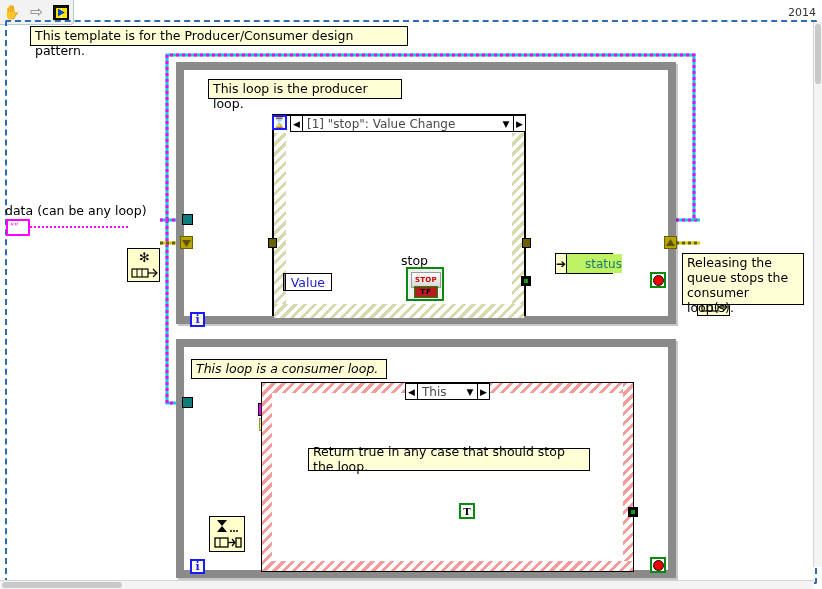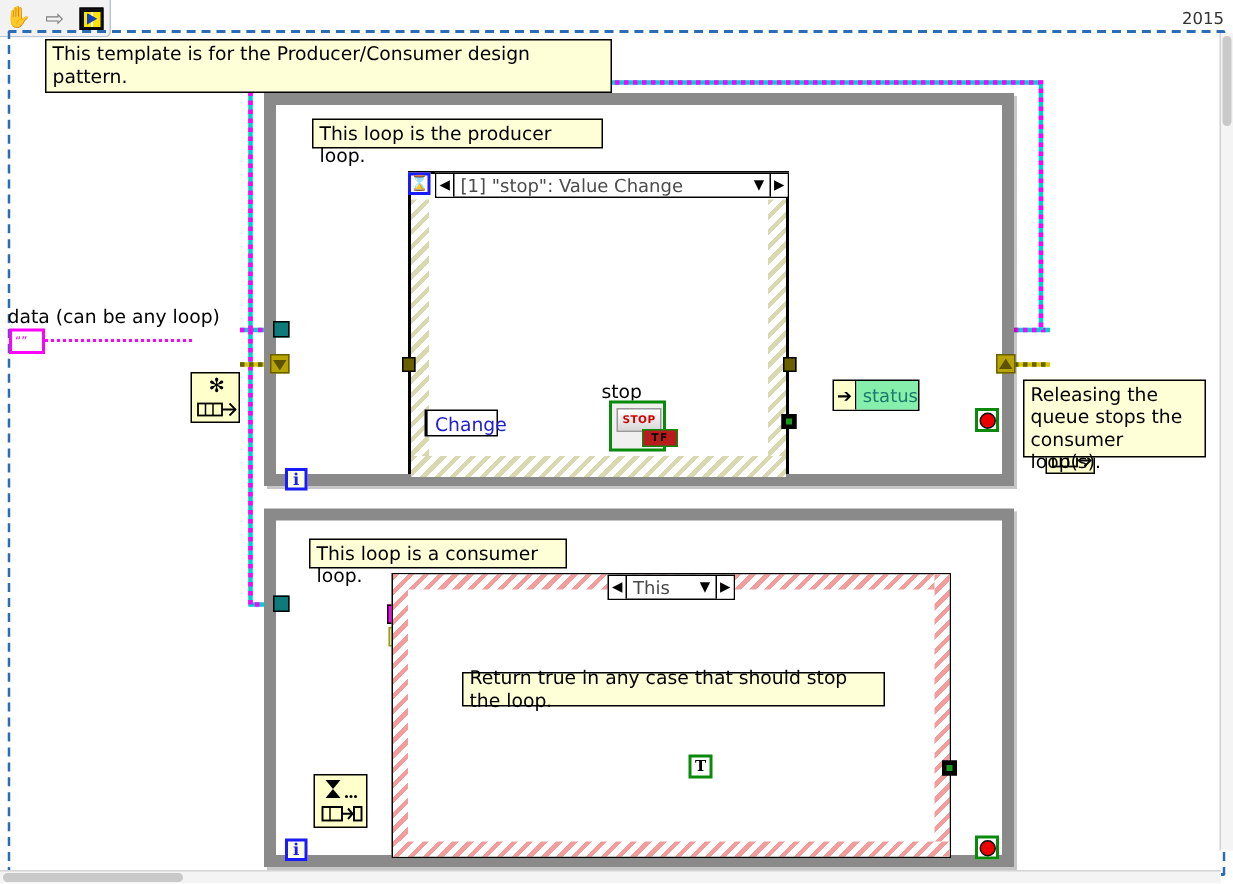--- a/index.html
+++ b/index.html
@@ -172,22 +172,22 @@
     background:#ffffff;
     box-sizing:border-box;
     display:flex;align-items:stretch;
   }
   .unbundle .in{
     width:20px;background:#ffffcc;border-right:1px solid #000;
     display:flex;align-items:center;justify-content:center;
     font-size:12px;color:#000;
   }
   .unbundle .nm{
-    flex:1;display:flex;align-items:center;padding-left:4px;
-    color:#1b7a6b;font-size:12px;background:#86efac;
+    flex:1;display:flex;align-items:center;padding-left:18px;
+    color:#1b7a6b;font-size:12px;background:#bef264;
   }
 
   
   .strterm{
     width:24px;height:17px;
     border:2px solid #ff00ff;
     background:#ffffff;
     box-sizing:border-box;
     display:flex;align-items:center;padding-left:2px;
     font-size:8px;color:#ff00ff;letter-spacing:0px;
@@ -203,21 +203,21 @@
     position:relative;
   }
   .boolterm .btn{
     position:absolute;left:3px;top:3px;width:28px;height:14px;
     background:linear-gradient(#ffffff,#d6d6d6);
     border:1px solid #9a9a9a;
     display:flex;align-items:center;justify-content:center;
     font-size:7px;font-weight:bold;color:#d00000;letter-spacing:0.3px;
   }
   .boolterm .tf{
-    position:absolute;left:20px;bottom:1px;width:22px;height:10px;
+    position:absolute;left:6px;bottom:1px;width:22px;height:10px;
     background:#b91c1c;border:1px solid #0a8a0a;
     display:flex;align-items:center;justify-content:center;
     font-size:7px;font-weight:bold;color:#000;letter-spacing:1px;
   }
 
   
   .srcbox{
     border:1px solid #000;background:#ffffff;
     height:18px;box-sizing:border-box;
     display:flex;align-items:center;
@@ -295,25 +295,25 @@
     <span class="hand-ic">✋</span>
   </span>
   <span class="tb">
     <span class="arrow-ic">⇨</span>
   </span>
   <span class="tb">
     <span class="vi-ic"></span>
   </span>
 </div>
 
-<div class="abs" id="version">2015</div>
+<div class="abs" id="version">2014</div>
 
 <div class="abs" id="diagram-border"></div>
 
-<div class="abs comment" style="left:30px;top:26px;width:378px;height:36px;">This template is for the Producer/Consumer design pattern.</div>
+<div class="abs comment" style="left:30px;top:26px;width:378px;height:20px;">This template is for the Producer/Consumer design pattern.</div>
 
 <div class="abs whileloop" style="left:176px;top:62px;width:500px;height:262px;"></div>
 
 <div class="abs comment" style="left:208px;top:79px;width:194px;height:20px;">This loop is the producer loop.</div>
 
 <div class="abs iter" style="left:190px;top:312px;">i</div>
 
 <div class="abs stopterm" style="left:650px;top:272px;">
   <span class="dot"></span>
 </div>
@@ -331,21 +331,21 @@
   <span class="sel-arrow">◀</span>
   <span class="sel-sep"></span>
   <span class="sel-text">[1] "stop": Value Change</span>
   <span class="sel-down">▼</span>
   <span class="sel-sep"></span>
   <span class="sel-arrow">▶</span>
 </div>
 
 <div class="abs srcbox" style="left:283px;top:273px;width:49px;">
   <span class="bar"></span>
-  <span class="txt">Change</span>
+  <span class="txt">Value</span>
 </div>
 
 <div class="abs lbl" style="left:401px;top:253px;">stop</div>
 <div class="abs boolterm" style="left:406px;top:267px;">
   <span class="btn">STOP</span>
   <span class="tf">TF</span>
 </div>
 
 <div class="abs lbl" style="left:5px;top:203px;">data (can be any loop)</div>
 <div class="abs strterm" style="left:6px;top:219px;">“”</div>
@@ -399,21 +399,21 @@
 </div>
 
 <div class="abs tunnel" style="left:268px;top:238px;width:9px;height:10px;background:#6b6000;border:1px solid #000;"></div>
 <div class="abs tunnel" style="left:522px;top:238px;width:9px;height:10px;background:#6b6000;border:1px solid #000;"></div>
 <div class="abs tun-green tunnel" style="left:521px;top:276px;">
     <i></i>
   </div>
 
 <div class="abs whileloop" style="left:176px;top:339px;width:500px;height:239px;"></div>
 
-<div class="abs comment" style="left:206px;top:359px;width:172px;height:20px;">This loop is a consumer loop.</div>
+<div class="abs comment" style="left:191px;top:359px;width:196px;height:20px;font-style:italic;">This loop is a consumer loop.</div>
 
 <div class="abs iter" style="left:190px;top:559px;">i</div>
 
 <div class="abs stopterm" style="left:650px;top:557px;">
   <span class="dot"></span>
 </div>
 
 <div class="abs fnode" style="left:209px;top:396px;width:36px;height:36px;">
   <svg class="abs" style="left:5px;top:2px;" width="26" height="15" viewBox="0 0 26 15" xmlns="http://www.w3.org/2000/svg">
     <path d="M 2 1 L 12 1 L 7 7 L 12 13 L 2 13 L 7 7 Z" fill="#000"></path>

